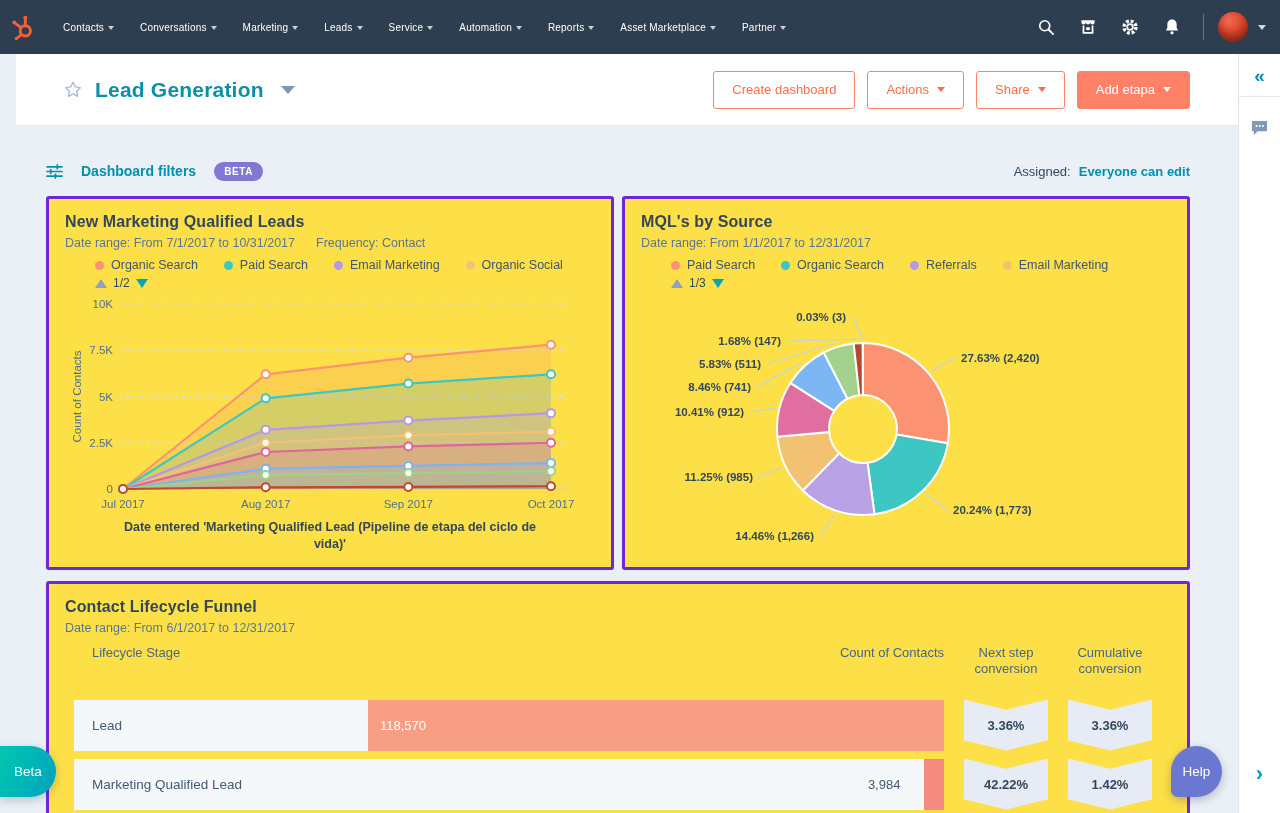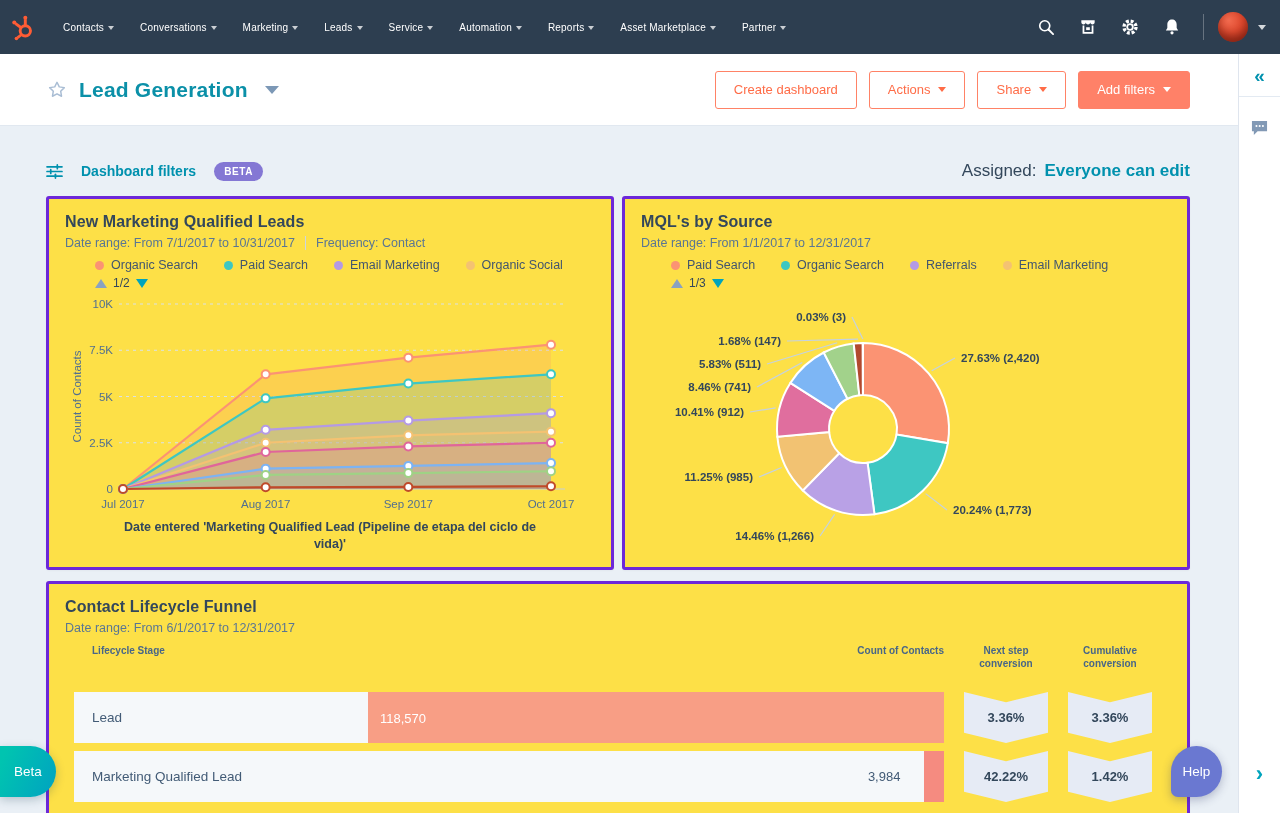--- a/index.html
+++ b/index.html
@@ -20,21 +20,21 @@
   .nav-icon { width:34px; height:34px; display:flex; align-items:center; justify-content:center;
               cursor:pointer; border:none; background:transparent; }
   .nav-divider { width:1px; height:26px; background:rgba(255,255,255,.28); margin:0 6px; }
   .avatar { width:30px; height:30px; border-radius:50%; cursor:pointer;
             background:radial-gradient(circle at 35% 28%, #f26b4f 0%, #e04a2f 45%, #b72c18 100%);
             box-shadow:inset 0 -6px 8px rgba(60,10,5,.45); }
   .nav-caret { border-left:4px solid transparent; border-right:4px solid transparent;
                border-top:5px solid rgba(255,255,255,.8); width:0; height:0; margin-left:2px; cursor:pointer; }
 
   
-  .page-header { position:absolute; top:54px; left:0; right:42px; height:72px; background:#fff;
+  .page-header { position:absolute; top:54px; left:16px; right:42px; height:72px; background:#fff;
                  border-bottom:1px solid #e1e8f0; display:flex; align-items:center;
                  justify-content:space-between; padding:0 48px 0 46px; z-index:5; }
   .ph-left { display:flex; align-items:center; gap:11px; }
   .star-btn { background:none; border:none; cursor:pointer; display:flex; }
   .page-title { font-size:21px; font-weight:bold; color:#0b90a8; letter-spacing:.2px; }
   .title-caret { width:0; height:0; border-left:7px solid transparent; border-right:7px solid transparent;
                  border-top:8px solid #7c98b6; margin-left:6px; cursor:pointer; }
   .ph-buttons { display:flex; align-items:center; gap:12px; }
   .btn { height:38px; padding:0 18px; border-radius:3px; font-size:13px; font-weight:500;
          font-family:"Liberation Sans",sans-serif; cursor:pointer; display:flex; align-items:center; gap:8px; }
@@ -54,21 +54,21 @@
   .rail-expand { margin-bottom:26px; color:#00a4bd; font-size:22px; font-weight:bold; cursor:pointer; }
 
   
   main { position:absolute; top:126px; left:0; right:42px; bottom:0; overflow:hidden;
          padding:32px 48px 0 46px; }
   .filters-row { display:flex; align-items:center; justify-content:space-between; height:26px; }
   .filters-left { display:flex; align-items:center; gap:18px; cursor:pointer; }
   .filters-label { color:#0091ae; font-size:14px; font-weight:bold; }
   .beta-badge { background:#8477d4; color:#fff; font-size:10px; font-weight:bold; letter-spacing:.6px;
                 padding:4px 10px; border-radius:12px; }
-  .assigned { font-size:17px; color:#33475b; display:flex; gap:8px; align-items:center; }
+  .assigned { font-size:13px; color:#33475b; display:flex; gap:8px; align-items:center; }
   .assigned-link { color:#0091ae; font-weight:bold; cursor:pointer; }
 
   .cards-row { display:flex; gap:8px; margin-top:12px; }
   .card { background:#fde047; border:3px solid #6d28d9; border-radius:3px; padding:14px 16px;
           box-shadow:0 1px 2px rgba(45,62,80,.04); }
   .cards-row .card { flex:1; height:374px; overflow:hidden; }
   .card-title { font-size:16px; font-weight:bold; color:#33475b; letter-spacing:.1px; }
   .card-sub { margin-top:5px; font-size:12.5px; color:#5a7693; display:flex; align-items:center; }
   .sub-sep { width:1px; height:14px; background:#cbd6e2; margin:0 10px; }
   .legend { display:flex; align-items:center; gap:26px; margin:8px 0 0 30px; }
@@ -82,21 +82,21 @@
             border-top:9px solid #00a4bd; cursor:pointer; }
   .chart-svg { display:block; margin-top:2px; }
   .chart-caption { margin:2px auto 0; max-width:440px; text-align:center; font-size:12.5px;
                    font-weight:bold; color:#33475b; line-height:1.35; }
 
   
   .funnel-card { margin-top:11px; height:420px; }
   .f-grid { display:grid; grid-template-columns:870px 84px 84px; column-gap:20px; margin-left:9px; }
   .f-head { margin-top:10px; align-items:start; }
   .f-col1head { display:flex; justify-content:space-between; padding-left:18px; }
-  .f-colhead, .f-col1head span { font-size:10px; font-weight:bold; color:#486688; line-height:1.25; }
+  .f-colhead, .f-col1head span { font-size:13px; font-weight:normal; color:#486688; line-height:1.25; }
   .f-colhead { text-align:center; }
   .f-rows { margin-top:22px; display:flex; flex-direction:column; gap:8px; }
   .f-grid.f-line { align-items:center; }
   .f-rowbg { background:#f5f8fa; height:51px; display:flex; align-items:center; padding-left:18px; }
   .f-stage { width:276px; font-size:13.5px; color:#425b76; }
   .f-track { flex:1; height:53px; display:flex; align-items:center; justify-content:flex-end; position:relative; }
   .f-bar { height:51px; background:#f89e85; position:relative; }
   .f-count-in { position:absolute; left:12px; top:50%; transform:translateY(-50%);
                 color:#fff; font-size:13px; }
   .f-count-out { color:#425b76; font-size:13px; margin-right:24px; }
@@ -217,21 +217,21 @@
         </button>
         <button class="btn outline">
           <span>Actions</span>
           <span class="caret-down"></span>
         </button>
         <button class="btn outline">
           <span>Share</span>
           <span class="caret-down"></span>
         </button>
         <button class="btn solid">
-          <span>Add filters</span>
+          <span>Add etapa</span>
           <span class="caret-down"></span>
         </button>
       </div>
   </header>
 
   <aside class="rail">
     <div class="rail-top">
       <span class="collapse-glyph">«</span>
     </div>
     <button class="rail-comment">

